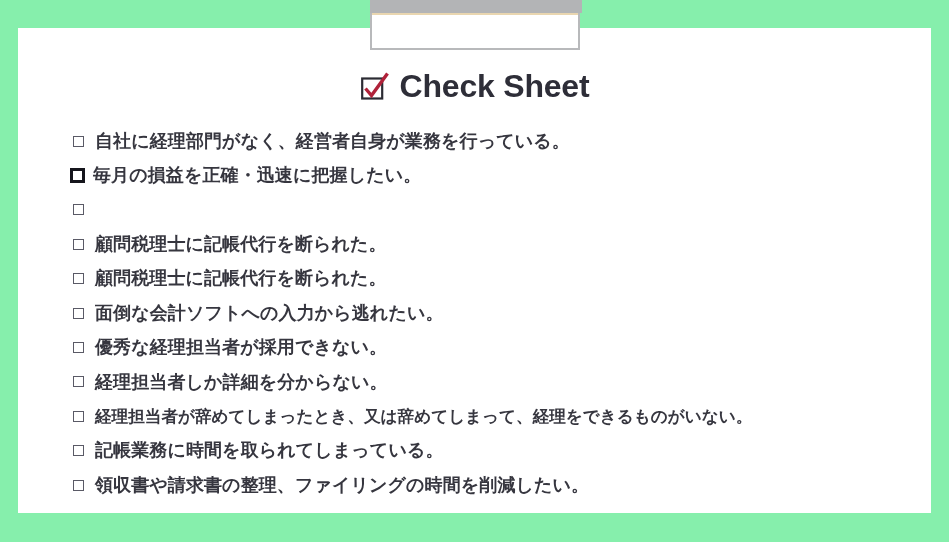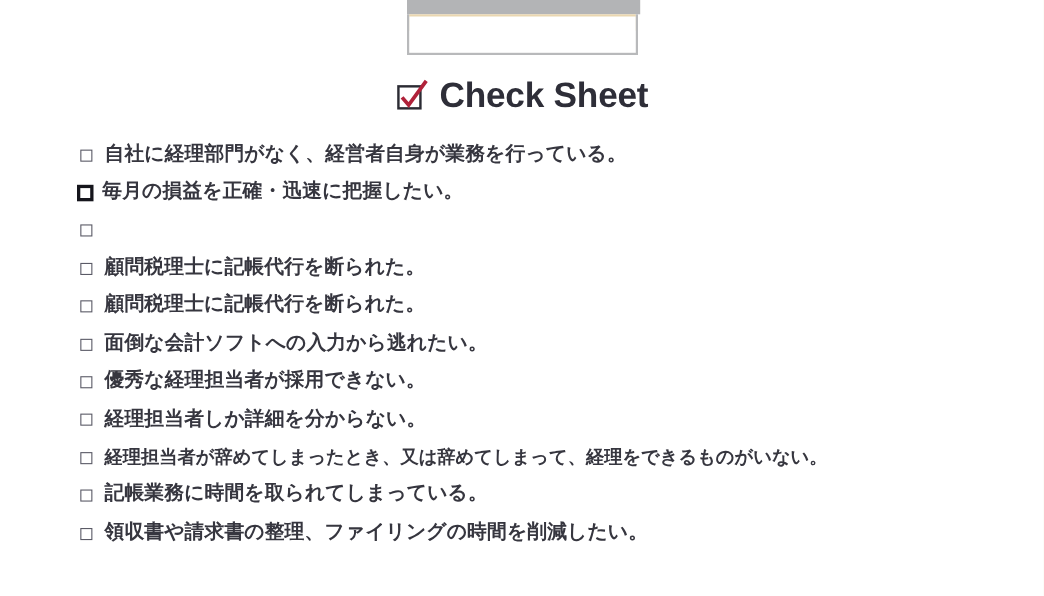--- a/index.html
+++ b/index.html
@@ -12,21 +12,21 @@
     height: 542px;
     overflow: hidden;
     background: #e9d6b0;
     font-family: "Liberation Sans", "DejaVu Sans", sans-serif;
   }
 
   #slide {
     position: relative;
     width: 949px;
     height: 542px;
-    background: #ffffff;
+    background: #86efac;
   }
 
   
   #page {
     position: absolute;
     left: 18px;
     top: 28px;
     width: 913px;
     height: 485px;
     background: #ffffff;
@@ -104,21 +104,20 @@
     line-height: 1;
     white-space: nowrap;
   }
 
   
   #checklist {
     position: absolute;
     left: 70px;
     top: 124px;
     width: 860px;
-    font-family: Liberation Mono, monospace;
   }
   .check-row {
     position: relative;
     height: 34.4px;
     display: flex;
     align-items: center;
     gap: 0px;
   }
   .cb {
     flex: 0 0 auto;

